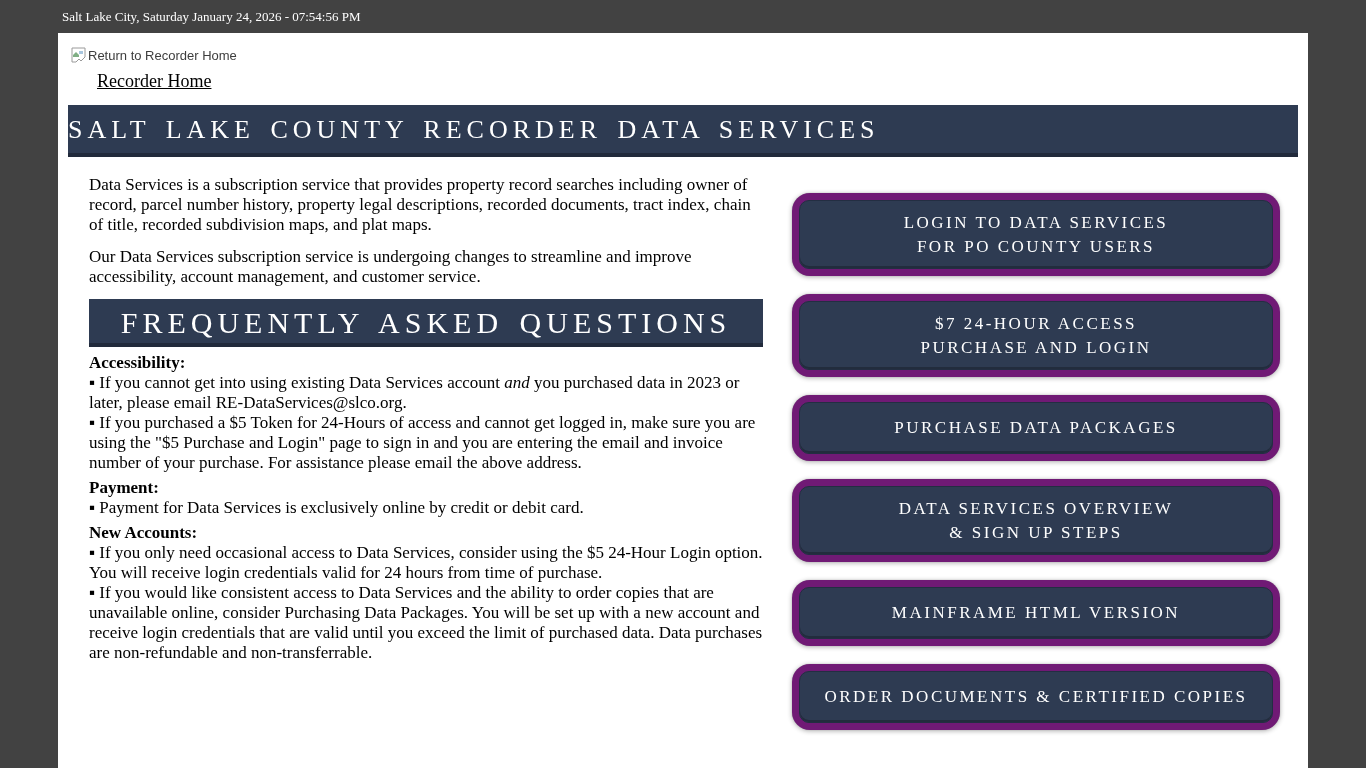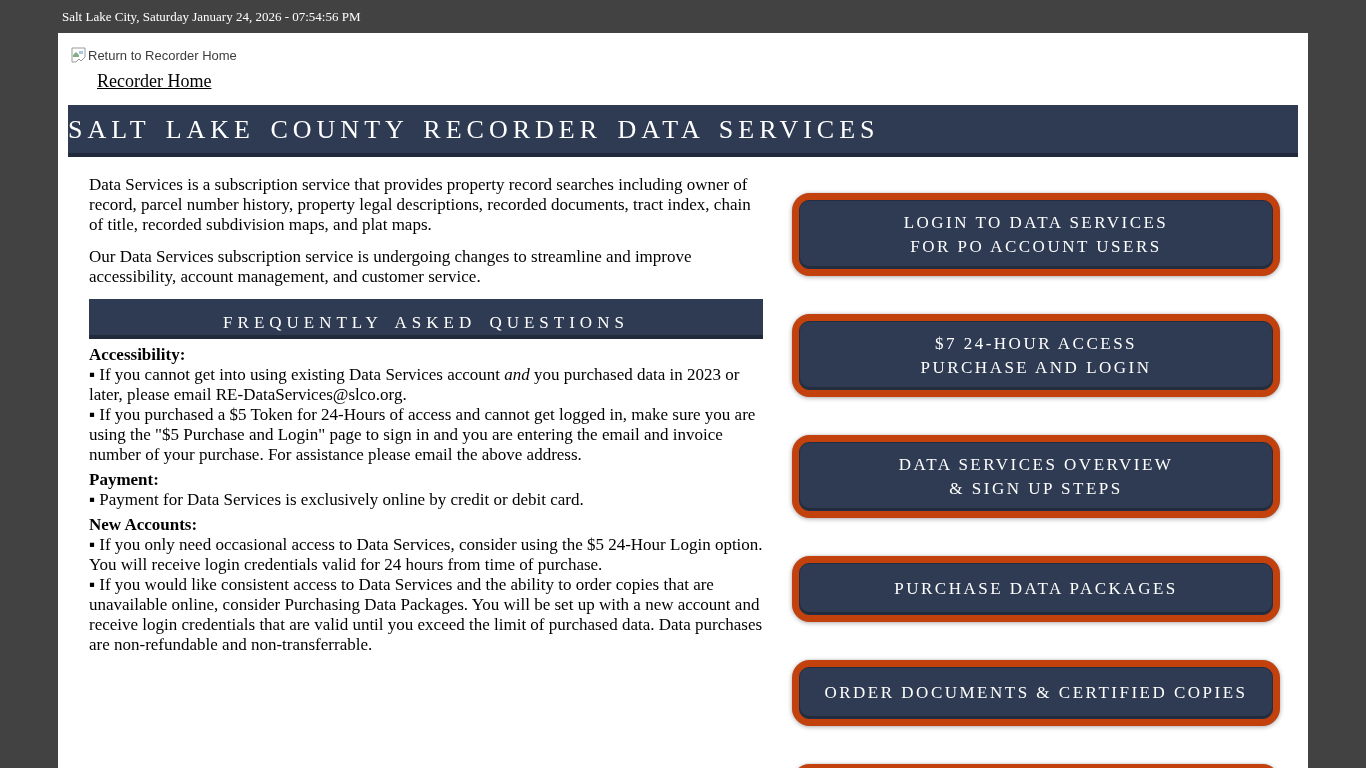--- a/index.html
+++ b/index.html
@@ -35,33 +35,33 @@
     margin: 13px 10px 0 10px; height: 52px;
     background: #2e3b52; color: #ffffff;
     font-size: 26px; letter-spacing: 5px; word-spacing: 4px;
     text-align: left; line-height: 50px;
     box-shadow: inset 0 -4px 0 rgba(0,0,0,0.28);
   }
   .main { display: flex; padding: 18px 28px 0 31px; gap: 29px; }
   .left-col { width: 674px; font-size: 17px; line-height: 20px; color: #000000; }
   .left-col p { margin: 0 0 12px 0; }
   .faq-banner {
-    margin: 1px 0 6px 0; height: 40px;
+    margin: 1px 0 6px 0; height: 48px;
     background: #2e3b52; color: #ffffff;
-    font-size: 17px; letter-spacing: 5px; word-spacing: 4px;
+    font-size: 30px; letter-spacing: 5px; word-spacing: 4px;
     text-align: center; line-height: 47px;
     box-shadow: inset 0 -4px 0 rgba(0,0,0,0.28);
   }
   .faq-heading { font-weight: bold; margin-top: 5px; }
   .faq-bullet { }
   .right-col { width: 488px; padding-top: 18px; }
   .card {
-    background: #c2410c; border-radius: 18px; padding: 7px;
+    background: #701a75; border-radius: 18px; padding: 7px;
     box-shadow: 0 1px 5px rgba(0,0,0,0.32), 0 0 1px rgba(0,0,0,0.25);
-    margin-bottom: 38px;
+    margin-bottom: 18px;
   }
   .btn {
     background: #2e3b52; border: 1px solid #232e42; border-radius: 10px;
     color: #ffffff; display: flex; flex-direction: column;
     justify-content: center; align-items: center; text-align: center;
     font-size: 17px; letter-spacing: 2.5px; line-height: 24px;
     cursor: pointer;
     box-shadow: inset 0 -2px 0 rgba(0,0,0,0.25);
   }
   .btn.two { height: 69px; }
@@ -105,46 +105,46 @@
           <div class="faq-bullet"><span>▪ Payment for Data Services is exclusively online by credit or debit card.</span></div>
           <div class="faq-heading">New Accounts:</div>
           <div class="faq-bullet"><span>▪ If you only need occasional access to Data Services, consider using the $5 24-Hour Login option. You will receive login credentials valid for 24 hours from time of purchase.</span></div>
           <div class="faq-bullet"><span>▪ If you would like consistent access to Data Services and the ability to order copies that are unavailable online, consider Purchasing Data Packages. You will be set up with a new account and receive login credentials that are valid until you exceed the limit of purchased data. Data purchases are non-refundable and non-transferrable.</span></div>
         </div>
     </div>
     <div class="right-col">
         <div class="card">
           <div class="btn two">
             <div class="btn-line">LOGIN TO DATA SERVICES</div>
-            <div class="btn-line">FOR PO ACCOUNT USERS</div>
+            <div class="btn-line">FOR PO COUNTY USERS</div>
           </div>
         </div>
         <div class="card">
           <div class="btn two">
             <div class="btn-line">$7 24-HOUR ACCESS</div>
             <div class="btn-line">PURCHASE AND LOGIN</div>
+          </div>
+        </div>
+        <div class="card">
+          <div class="btn one">
+            <div class="btn-line">PURCHASE DATA PACKAGES</div>
           </div>
         </div>
         <div class="card">
           <div class="btn two">
             <div class="btn-line">DATA SERVICES OVERVIEW</div>
             <div class="btn-line">&amp; SIGN UP STEPS</div>
           </div>
         </div>
         <div class="card">
           <div class="btn one">
-            <div class="btn-line">PURCHASE DATA PACKAGES</div>
+            <div class="btn-line">MAINFRAME HTML VERSION</div>
           </div>
         </div>
         <div class="card">
           <div class="btn one">
             <div class="btn-line">ORDER DOCUMENTS &amp; CERTIFIED COPIES</div>
-          </div>
-        </div>
-        <div class="card">
-          <div class="btn one">
-            <div class="btn-line">MAINFRAME HTML VERSION</div>
           </div>
         </div>
       </div>
   </div>
 
 </div>
 
 </body></html>

